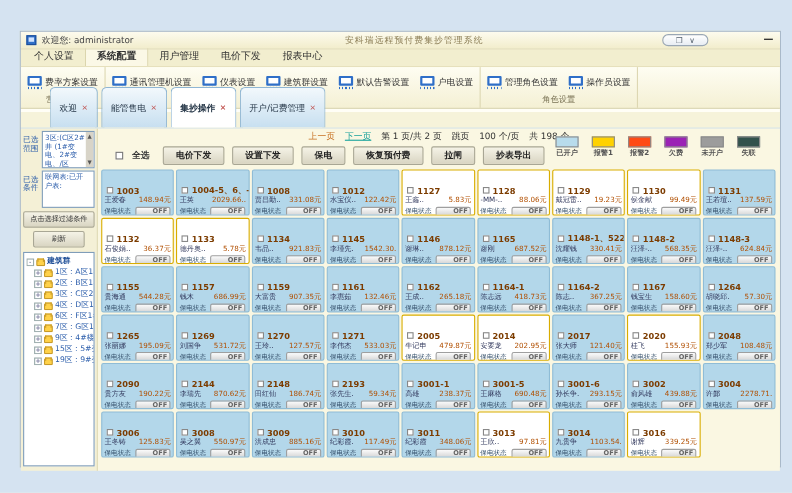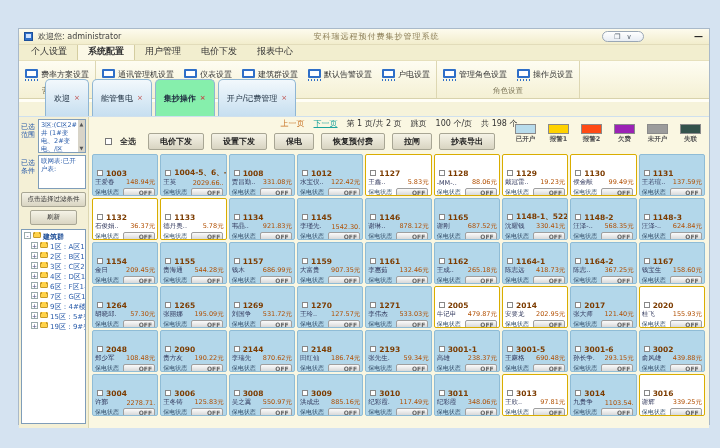--- a/index.html
+++ b/index.html
@@ -38,74 +38,74 @@
   .rlabel { font-size:8px; color:#333; white-space:nowrap; }
   .rglabel { font-size:7.5px; color:#7b7456; text-align:center; padding:1px 0 2px; }
 
   .ribbon-gap { height:3px; background:#fffef6; }
 
   
   .tabrow { height:14px; display:flex; align-items:flex-end; padding-left:26px; background:#f6f3da; }
   .tab { display:inline-flex; align-items:center; gap:4px; height:13px; padding:18px 8px; margin-right:3px;
          font-size:8px; color:#234; border:1px solid #8fb6d4; border-bottom:none; border-radius:5px 5px 0 0;
          background:linear-gradient(#f2f8fc,#c7dff0); cursor:pointer; white-space:nowrap; }
-  .tab.active { background:#86efac; font-weight:bold; }
+  .tab.active { background:#ffffff; font-weight:bold; }
   .tab-close { color:#c0504d; font-size:7px; line-height:7px; }
 
   
   .content { display:flex; height:312px; border-top:1px solid #cfe0ee; }
 
   
   .sidebar { width:70px; background:#f4f0d6; padding:2px 2px 0 2px; border-right:1px solid #ddd7b2; }
   .side-row { display:flex; gap:1px; margin-bottom:2px; }
   .side-label { width:16px; font-size:7px; color:#2a5caa; line-height:8px; padding-top:4px; word-break:break-all; }
   .listbox { flex:1; background:#fff; border:1px solid #7f9db9; font-size:6.5px; color:#2a5caa;
              line-height:8px; padding:1px 8px 1px 2px; position:relative; overflow:hidden; }
   .lb1 { height:34px; } .lb2 { height:34px; }
   .lb-scroll { position:absolute; right:0; top:0; bottom:0; width:7px; background:#d8d4c8; display:flex;
                flex-direction:column; justify-content:space-between; align-items:center; font-size:5px; color:#555; }
   .side-btn { display:block; width:100%; margin:3px 0 0 0; font-size:6.5px; color:#333; text-align:center; padding:2px 0;
               background:linear-gradient(#f5f3e7,#d9d5c2); border:1px solid #a9a795; border-radius:2px; cursor:pointer; }
   .refresh { width:72%; margin-left:14%; }
   .treebox { margin-top:4px; background:#fff; border:1px solid #7f9db9; height:195px; overflow:hidden; padding:2px 0 0 2px; }
-  .titem { display:flex; align-items:flex-start; gap:2px; height:10px; white-space:nowrap; overflow:hidden; cursor:pointer; }
+  .titem { display:flex; align-items:flex-end; gap:2px; height:10px; white-space:nowrap; overflow:hidden; cursor:pointer; }
   .titem.child { padding-left:7px; }
   .texp { width:7px; height:7px; border:1px solid #9aa; background:#fff; font-size:6px; line-height:5px; text-align:center; color:#447; flex:0 0 auto; }
   .tfolder { width:8px; height:6px; background:#ffd24a; border:1px solid #c89b28; border-radius:1px; position:relative; flex:0 0 auto; }
   .tfolder::before { content:""; position:absolute; left:0; top:-2px; width:4px; height:2px; background:#ffd24a; border:1px solid #c89b28; border-bottom:none; }
   .tlabel { font-size:7px; color:#2a5caa; }
   .titem.root .tlabel { font-weight:bold; color:#1d4d96; }
 
   
   .main { flex:1; background:#faf7e2; position:relative; }
   .pagerow { height:13px; display:flex; justify-content:center; align-items:center; gap:9px;
              font-size:8px; color:#333; }
   .pg-prev { color:#c87325; cursor:pointer; }
   .pg-next { color:#1ba39c; text-decoration:underline; cursor:pointer; }
 
   .toolbar { height:22px; display:flex; align-items:center; gap:8px; padding-left:16px; position:relative;font-weight:bold; }
   .chk { width:7px; height:7px; background:#fff; border:1px solid #777; display:inline-block; cursor:pointer; }
   .chk-label { font-size:8px; color:#333; margin-right:4px; }
   .tbtn { font-size:8px; color:#222; padding:2px 11px; background:linear-gradient(#f5f3e7,#d8d4c1);
           border:1px solid #a8a694; border-radius:2px; cursor:pointer; white-space:nowrap; }
 
-  .legend { position:absolute; right:8px; top:-6px; display:flex; gap:12px; }
+  .legend { position:absolute; right:18px; top:-6px; display:flex; gap:12px; }
   .legend-item { display:flex; flex-direction:column; align-items:center; gap:1px; }
   .sw { width:21px; height:10px; border:1px solid #8a8a8a; }
   .ll { font-size:6.5px; color:#555; white-space:nowrap; }
 
   
   .grid { display:grid; grid-template-columns:repeat(9,1fr); grid-auto-rows:42px; gap:2px; padding:2px 4px 0 3px; }
   .card { border-radius:2px; padding:13px 2px; overflow:hidden; cursor:pointer; }
   .card.blue { background:#b3d7ea; border:1px solid #8fbcd6; }
   .card.yellow { background:#ffffff; border:1px solid #d9ad00; }
   .chead { height:10px; display:flex; align-items:center; gap:3px; padding-left:2px; }
   .cb { width:6px; height:6px; background:#fff; border:1px solid #888; flex:0 0 auto; }
   .cid { font-size:7.5px; font-weight:bold; color:#7c3c00; white-space:nowrap; }
-  .cinfo { height:9px; display:flex; justify-content:space-between; align-items:center; font-size:6.5px; }
+  .cinfo { height:9px; display:flex; justify-content:space-between; align-items:flex-start; font-size:6.5px; }
   .cname { color:#333a5e; white-space:nowrap; overflow:hidden; }
   .camt { color:#b14f00; white-space:nowrap; }
   .srow { height:10px; display:flex; align-items:center; gap:2px; }
   .slabel { font-size:6px; color:#35506b; width:26px; flex:0 0 auto; white-space:nowrap; }
   .toggle { width:32px; height:9px; border:1px solid #9f9f9f; border-radius:2px; overflow:hidden; display:flex;
             background:linear-gradient(#fbfbfb,#d3d3d3); }
   .toggle i { font-style:normal; font-size:6px; font-weight:bold; line-height:8px; }
   .toggle.off { justify-content:flex-end; }
   .toggle.off i { color:#666; padding-right:2px; }
   .toggle.on i { background:#f39119; color:#fff; width:58%; text-align:center; border-radius:1px; }
@@ -746,42 +746,20 @@
     <div class="srow">
       <span class="slabel">合闸状态</span>
       <span class="toggle on">
                 <i>ON</i>
               </span>
     </div>
   </div>
           <div class="card blue">
     <div class="chead">
       <span class="cb"></span>
-      <span class="cid">1154</span>
-    </div>
-    <div class="cinfo">
-      <span class="cname">金日</span>
-      <span class="camt">209.45元</span>
-    </div>
-    <div class="srow">
-      <span class="slabel">保电状态</span>
-      <span class="toggle off">
-                <i>OFF</i>
-              </span>
-    </div>
-    <div class="srow">
-      <span class="slabel">合闸状态</span>
-      <span class="toggle on">
-                <i>ON</i>
-              </span>
-    </div>
-  </div>
-          <div class="card blue">
-    <div class="chead">
-      <span class="cb"></span>
       <span class="cid">1155</span>
     </div>
     <div class="cinfo">
       <span class="cname">贵海通</span>
       <span class="camt">544.28元</span>
     </div>
     <div class="srow">
       <span class="slabel">保电状态</span>
       <span class="toggle off">
                 <i>OFF</i>

